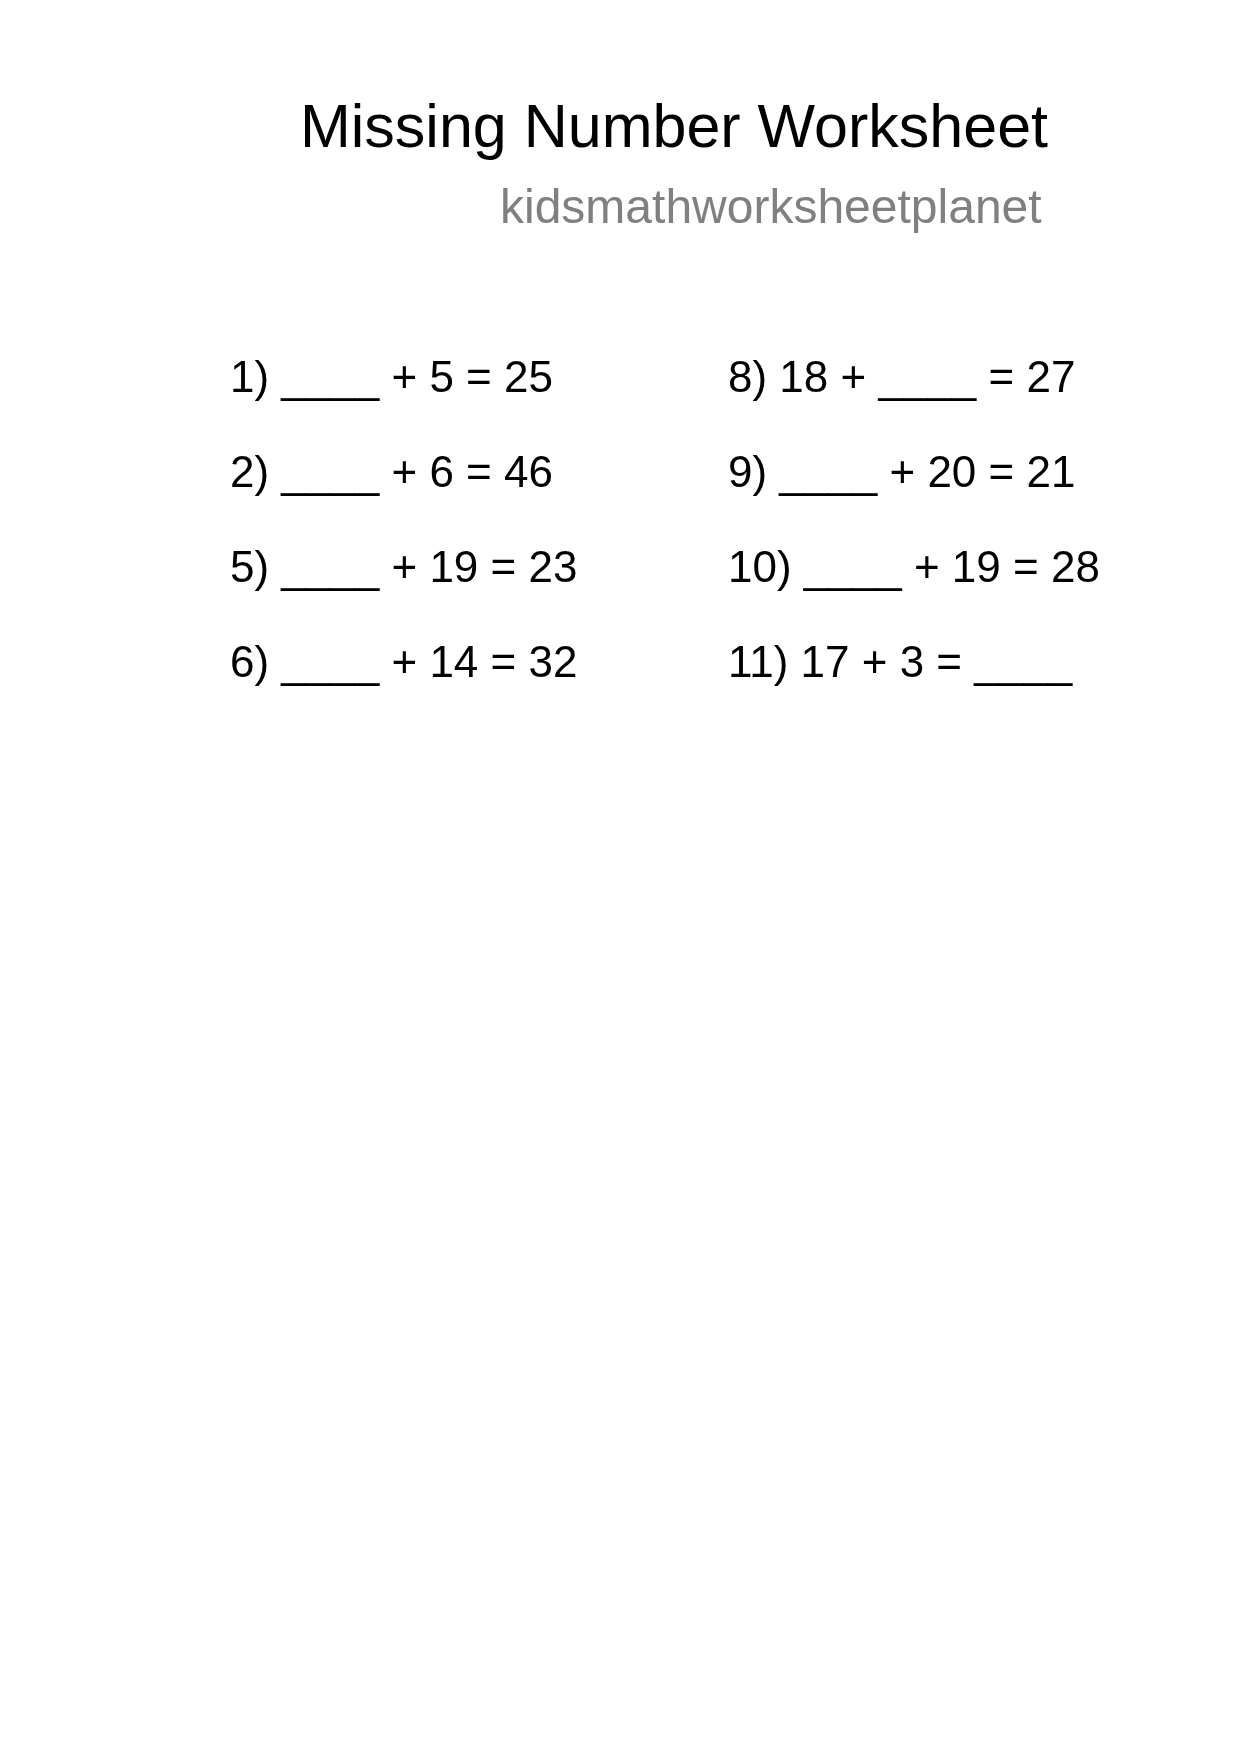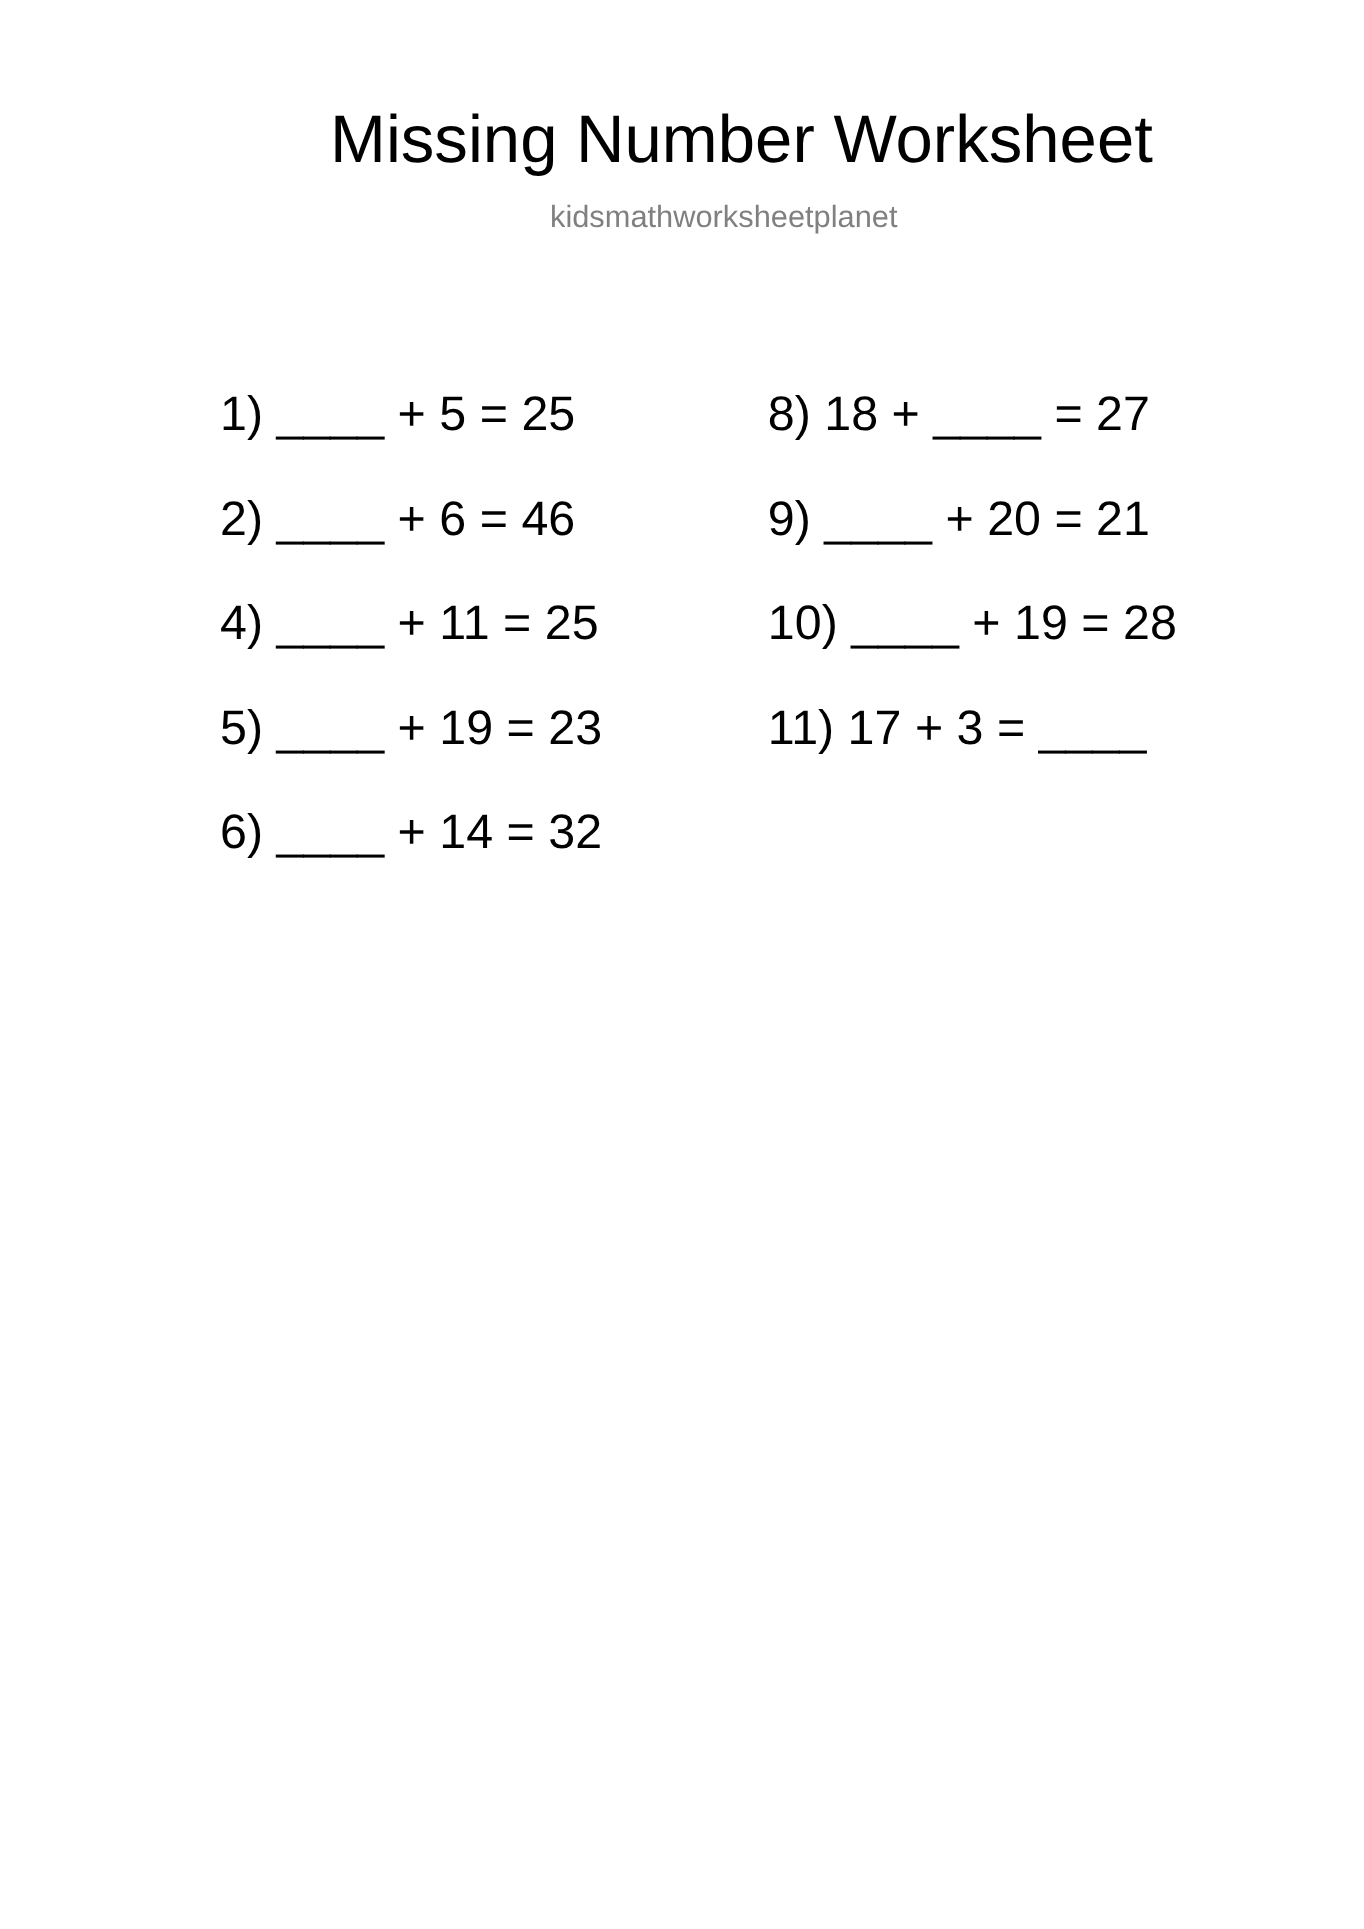--- a/index.html
+++ b/index.html
@@ -1,35 +1,34 @@
 <!DOCTYPE html>
 <html><head>
 <meta charset="utf-8">
 <style>
   html, body { margin: 0; padding: 0; background: #ffffff; }
   body { width: 1240px; height: 1754px; position: relative; overflow: hidden;
          font-family: "Liberation Sans", sans-serif; color: #000; }
   .title { position: absolute; left: 300px; top: 96px; font-size: 61px; line-height: 1; white-space: nowrap; text-align: right; }
-  .subtitle { position: absolute; left: 500px; top: 183px; font-size: 28px; line-height: 1; color: #808080; white-space: nowrap; }
-  .col { position: absolute; top: 352px; }
+  .subtitle { position: absolute; left: 500px; top: 183px; font-size: 48px; line-height: 1; color: #808080; white-space: nowrap; }
+  .col { position: absolute; top: 352px; margin-left: 30px; }
   .col.left { left: 200px; }
   .col.right { left: 698px; }
   .problem { height: 95px; font-size: 44px; line-height: 50px; white-space: pre; }
 </style>
 </head>
 <body>
 
 <div>
   <div class="title">Missing Number Worksheet</div>
   <div class="subtitle">kidsmathworksheetplanet</div>
 
   <div class="col left">
     <div class="problem"><span>1)</span> <span>____ + 5 = 25</span></div>
     <div class="problem"><span>2)</span> <span>____ + 6 = 46</span></div>
-    <div class="problem"><span>4)</span> <span>____ + 11 = 25</span></div>
     <div class="problem"><span>5)</span> <span>____ + 19 = 23</span></div>
     <div class="problem"><span>6)</span> <span>____ + 14 = 32</span></div>
   </div>
 
   <div class="col right">
     <div class="problem"><span>8)</span> <span>18 + ____ = 27</span></div>
     <div class="problem"><span>9)</span> <span>____ + 20 = 21</span></div>
     <div class="problem"><span>10)</span> <span>____ + 19 = 28</span></div>
     <div class="problem"><span>11)</span> <span>17 + 3 = ____</span></div>
   </div>

